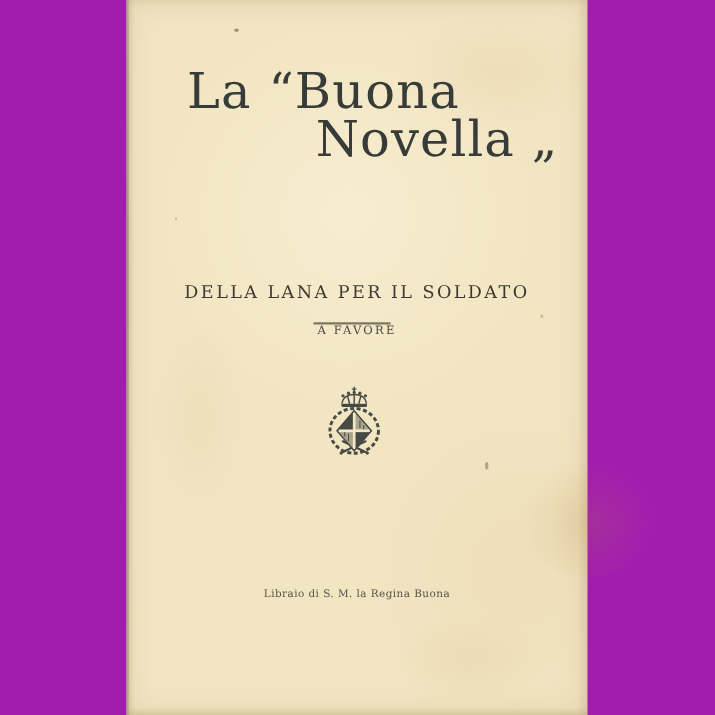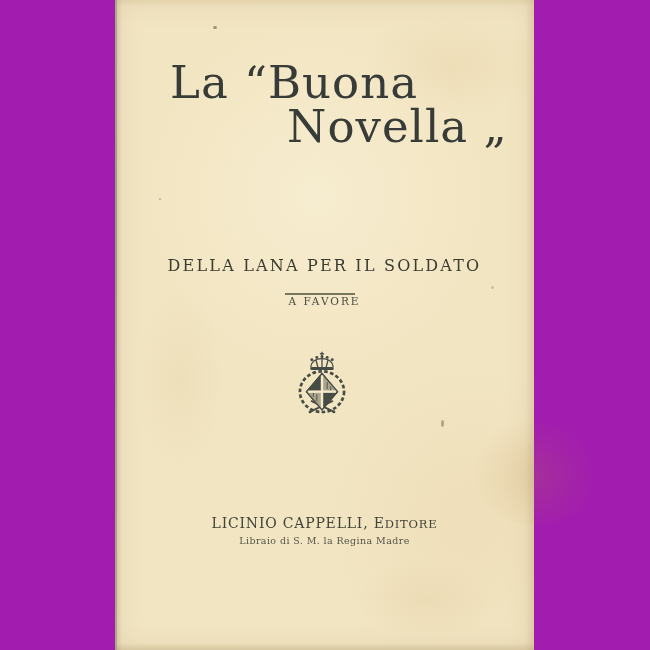--- a/index.html
+++ b/index.html
@@ -109,16 +109,15 @@
         <line x1="39" y1="10.4" x2="36.8" y2="18.5"></line>
       </g>
       <circle cx="20.2" cy="10.2" r="1.7" fill="#474b45"></circle>
       <circle cx="26" cy="7.4" r="1.7" fill="#474b45"></circle>
       <circle cx="32" cy="6.6" r="1.7" fill="#474b45"></circle>
       <circle cx="38" cy="7.4" r="1.7" fill="#474b45"></circle>
       <circle cx="43.8" cy="10.2" r="1.7" fill="#474b45"></circle>
       <rect x="18.5" y="18.5" width="27" height="3.4" rx="1.2" fill="#474b45"></rect>
     </svg>
 
-    <div class="cline cappelli"><span>LICINIO CAPPELLI, E</span><span class="role-rest">DITORE</span></div>
-    <div class="cline libraio">Libraio di S. M. la Regina Madre</div>
+    <div class="cline libraio">Libraio di S. M. la Regina Buona</div>
   </div>
 </div>
 
 </body></html>

